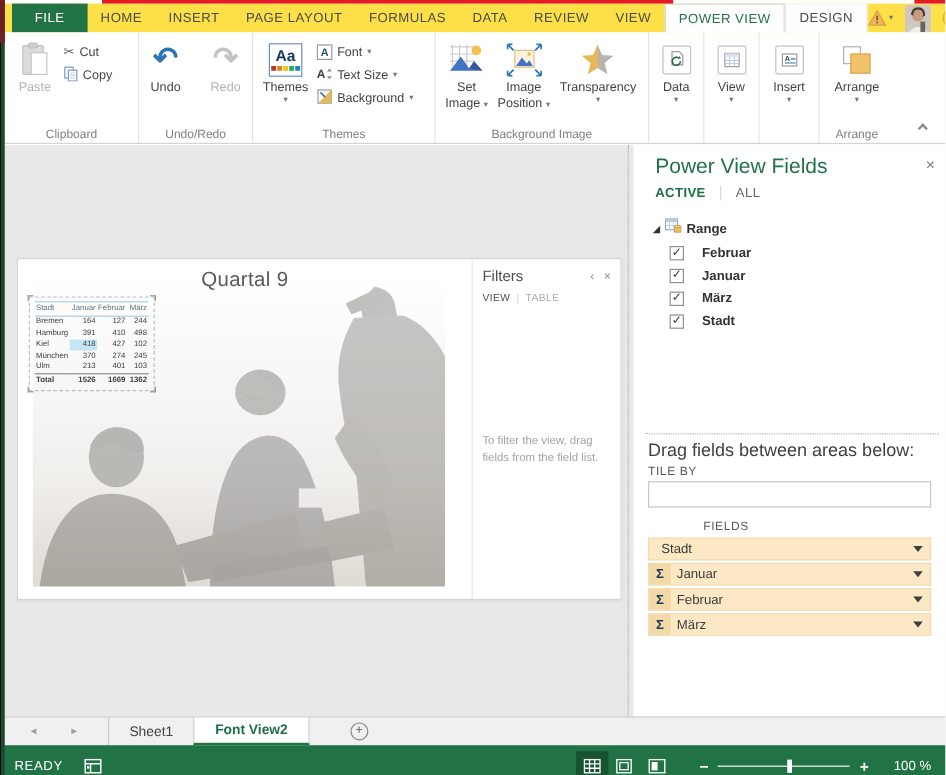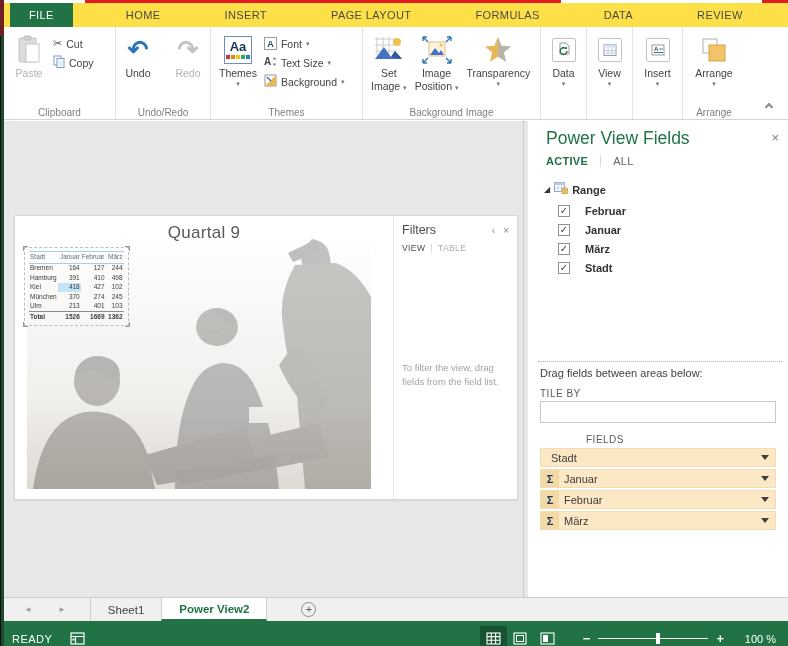--- a/index.html
+++ b/index.html
@@ -10,21 +10,21 @@
   
   .window-edge{position:absolute;left:0;top:0;width:4px;height:646px;
     background:linear-gradient(to right,#0d0d0d 30%,#1c4a31 30%);z-index:40;}
   .red-line-main{position:absolute;top:0;left:85px;width:476px;height:3px;background:#e31b23;z-index:50;}
   .red-line-right{position:absolute;top:0;right:0;width:26px;height:3px;background:#e31b23;z-index:50;}
   .red-edge-left{position:absolute;top:0;left:0;width:4px;height:36px;background:#6e2022;z-index:50;}
 
   
   .tabrow{position:absolute;top:3px;left:4px;right:0;height:24px;background:#fde047;
     display:flex;align-items:stretch;font-size:11px;color:#4a4a4a;letter-spacing:.4px;}
-  .tab{display:flex;align-items:center;padding:0 11px;cursor:default;white-space:nowrap;margin-left:42px;}
+  .tab{display:flex;align-items:center;padding:0 11px;cursor:default;white-space:nowrap;}
   .tab-file{background:#217346;color:#fff;padding:0 19px;margin-left:6px;}
   .tab-active{color:#217346;background:#fff;border:1px solid #d8d8d8;border-bottom:none;}
   .tab-design{background:#fdfdfd;border-left:1px solid #e6e6e6;border-right:1px solid #e6e6e6;}
   .tabrow-right{margin-left:auto;display:flex;align-items:center;gap:9px;padding-right:9px;}
   .warn-caret{font-size:7px;color:#777;margin-left:2px;}
   .avatar{width:22px;height:23px;border-radius:2px;overflow:hidden;}
   .smiley{width:18px;height:18px;}
 
   
   .ribbon{position:absolute;top:27px;left:4px;right:0;height:93px;background:#fff;
@@ -97,21 +97,21 @@
   .fp-tab{color:#666;letter-spacing:.3px;}
   .fp-tree{position:absolute;top:60px;left:16px;display:flex;align-items:center;gap:4px;}
   .fp-expander{font-size:8px;color:#333;line-height:1;}
   .fp-tablename{font-size:11px;font-weight:bold;color:#333;}
   .fp-checklist{position:absolute;top:80px;left:30px;right:16px;}
   .fp-checkrow{display:flex;align-items:center;height:19px;}
   .checkbox{width:12px;height:12px;border:1px solid #919191;background:#fff;display:flex;
     align-items:center;justify-content:center;font-size:10px;color:#3c3c3c;line-height:1;}
   .fp-fieldlabel{margin-left:15px;font-size:11px;font-weight:600;color:#333;}
   .fp-hr{position:absolute;top:240px;left:10px;right:10px;border-top:1px dotted #b0b0b0;}
-  .fp-draghint{position:absolute;top:246px;left:12px;font-size:11px;color:#3f3f3f;}
+  .fp-draghint{position:absolute;top:246px;left:12px;font-size:15px;color:#3f3f3f;}
   .fp-sectionlabel{font-size:10px;color:#595959;letter-spacing:.5px;}
   .fp-tileby-label{position:absolute;top:267px;left:12px;}
   .fp-tileby-box{position:absolute;top:280px;left:12px;right:16px;height:22px;border:1px solid #c6c6c6;background:#fff;}
   .fp-fields-label{position:absolute;top:313px;left:12px;padding-left:46px;}
   .fp-chips{position:absolute;top:327px;left:12px;right:16px;}
   .chip{display:flex;align-items:center;height:19px;margin-bottom:2px;background:#fce8c5;
     border:1px solid #f1dcb4;font-size:11px;color:#3b3b3b;}
   .chip-sigma{width:18px;height:100%;background:#f3d9a6;display:flex;align-items:center;
     justify-content:center;font-size:11px;font-weight:bold;color:#17375e;}
   .chip-label{margin-left:5px;}
@@ -156,20 +156,21 @@
 
   <div class="tabrow">
     <div class="tab tab-file">FILE</div>
     <div class="tab">HOME</div>
     <div class="tab">INSERT</div>
     <div class="tab">PAGE LAYOUT</div>
     <div class="tab">FORMULAS</div>
     <div class="tab">DATA</div>
     <div class="tab">REVIEW</div>
     <div class="tab">VIEW</div>
+    <div class="tab tab-active">POWER VIEW</div>
     <div class="tab tab-design">DESIGN</div>
 
     <div class="tabrow-right">
       <span style="display:flex;align-items:center;">
         <svg width="16" height="14" viewBox="0 0 16 14">
           <path d="M8 1 L15 13 H1 Z" fill="#f0b75e" stroke="#d9a13f" stroke-width="1"></path>
           <rect x="7.3" y="5" width="1.4" height="4" fill="#7a5a15"></rect>
           <rect x="7.3" y="10" width="1.4" height="1.4" fill="#7a5a15"></rect>
         </svg>
         <span class="warn-caret">▾</span>
@@ -600,21 +601,21 @@
       </div>
     </div>
   </div>
 
   <div class="sheetbar">
     <div class="sheetnav">
       <span>◄</span>
       <span>►</span>
     </div>
     <div class="sheettab">Sheet1</div>
-    <div class="sheettab sheettab-active">Power View2</div>
+    <div class="sheettab sheettab-active">Font View2</div>
     <div class="newsheet">
       <i>+</i>
     </div>
   </div>
 
   <div class="statusbar">
     <span class="status-ready">READY</span>
     <span class="macro-icon">
       <svg width="16" height="13" viewBox="0 0 16 13">
         <rect x="1" y="1" width="13" height="11" fill="none" stroke="#fff" stroke-width="1.2"></rect>

